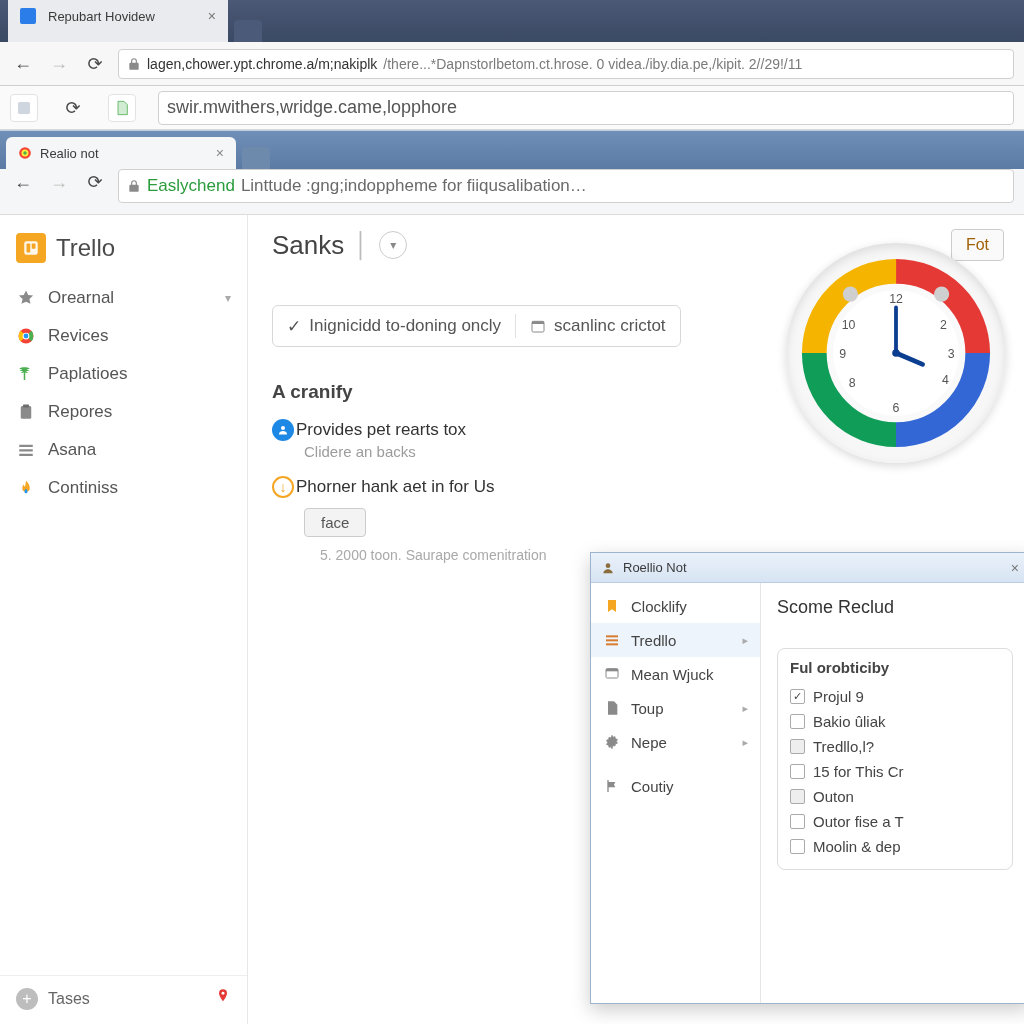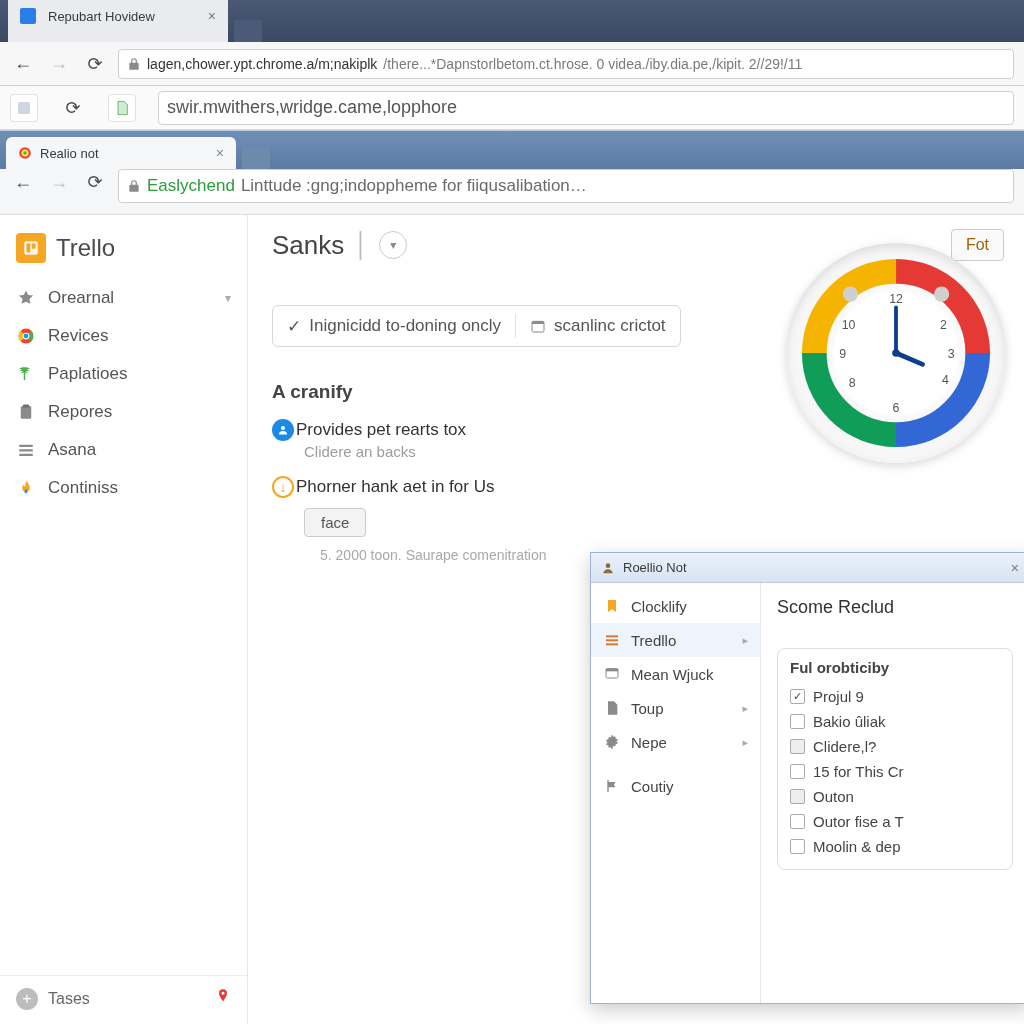--- a/index.html
+++ b/index.html
@@ -416,21 +416,21 @@
         <div class="ck-row">
             <span class="ck checked"></span>
             <span>Projul 9</span>
           </div>
         <div class="ck-row">
             <span class="ck"></span>
             <span>Bakio ûliak</span>
           </div>
         <div class="ck-row">
             <span class="ck grey"></span>
-            <span>Clidere,l?</span>
+            <span>Tredllo,l?</span>
           </div>
         <div class="ck-row">
             <span class="ck"></span>
             <span>15 for This Cr</span>
           </div>
         <div class="ck-row">
             <span class="ck grey"></span>
             <span>Outon</span>
           </div>
         <div class="ck-row">

